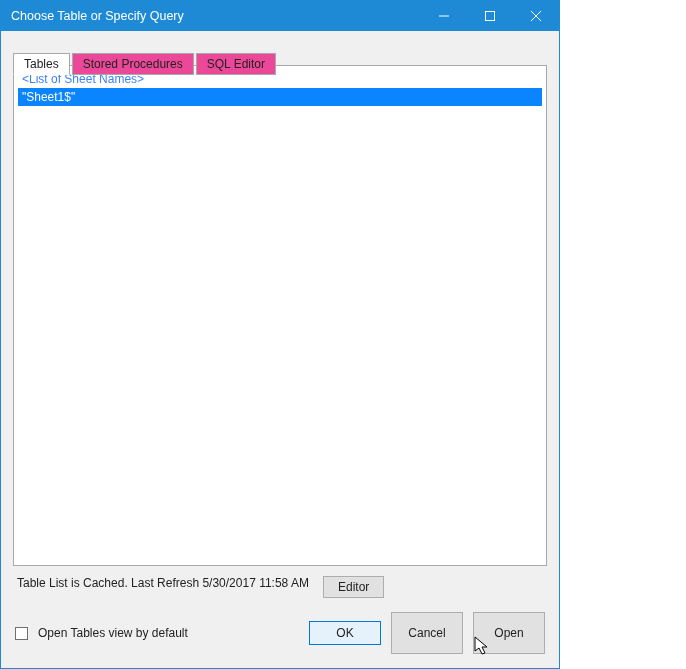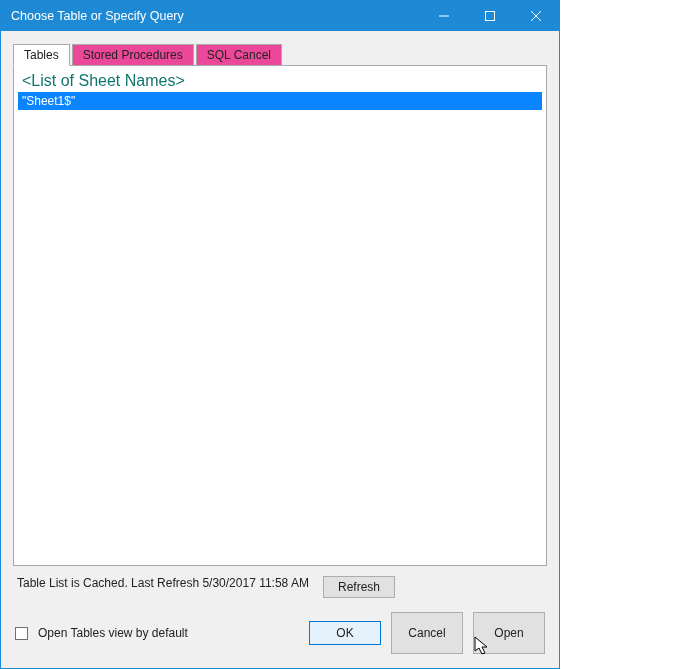--- a/index.html
+++ b/index.html
@@ -45,21 +45,21 @@
       flex: 1;
       display: flex;
       flex-direction: column;
       padding: 12px 12px 14px 12px;
     }
     .tab-row {
       display: flex;
       gap: 0;
       margin-bottom: 0;
       position: relative;
-      top: 1px;
+      top: 10px;
       z-index: 2;
     }
     .tab {
       border: 1px solid #a9a9a9;
       background: #ec4899;
       padding: 3px 10px;
       font-size: 12px;
       color: #222;
       margin-right: 2px;
       position: relative;
@@ -70,22 +70,22 @@
     }
     .listbox-wrap {
       border: 1px solid #a9a9a9;
       background: #fff;
       flex: 1;
       display: flex;
       flex-direction: column;
       padding: 4px;
     }
     .list-header {
-      font-size: 16px;
-      color: #0f766e;
+      font-size: 12px;
+      color: #3b82f6;
       padding: 2px 2px 2px 4px;
     }
     .list-item {
       font-size: 12px;
       padding: 2px 4px;
       color: #fff;
       background: #0a84ff;
       margin-top: 0px;
     }
     .status-row {
@@ -172,32 +172,32 @@
             <line x1="10" y1="0" x2="0" y2="10"></line>
           </svg>
       </div>
     </div>
   </div>
 
   <div class="client">
     <div class="tab-row">
       <div class="tab active">Tables</div>
       <div class="tab">Stored Procedures</div>
-      <div class="tab">SQL Cancel</div>
+      <div class="tab">SQL Editor</div>
     </div>
 
     <div class="listbox-wrap">
       <div class="list-header">&lt;List of Sheet Names&gt;</div>
       <div class="list-item">"Sheet1$"</div>
       <div class="spacer"></div>
     </div>
 
     <div class="status-row">
       <span class="status-text">Table List is Cached.  Last Refresh 5/30/2017 11:58 AM</span>
-      <button class="btn">Refresh</button>
+      <button class="btn">Editor</button>
     </div>
   </div>
 
   <div class="footer">
     <label class="checkbox-wrap">
       <span class="checkbox-box"></span>
       <span>Open Tables view by default</span>
     </label>
     <button class="btn btn-primary">OK</button>
     <button class="btn btn-footer">Cancel</button>

